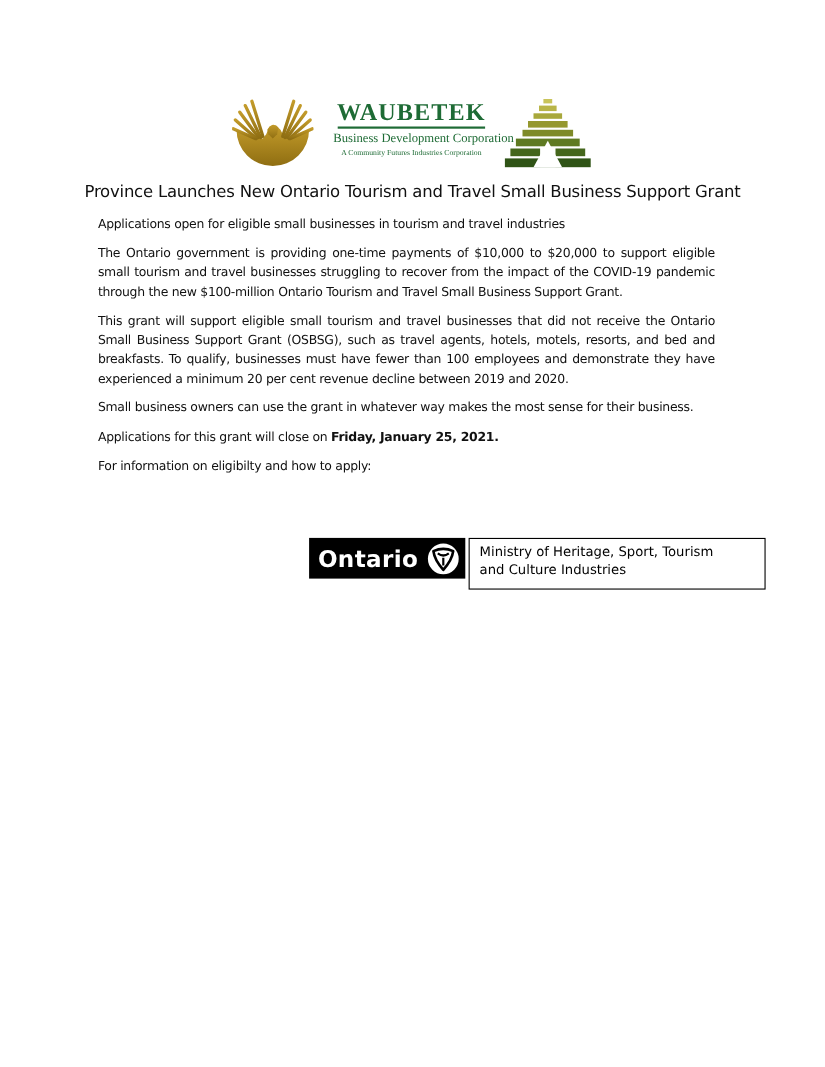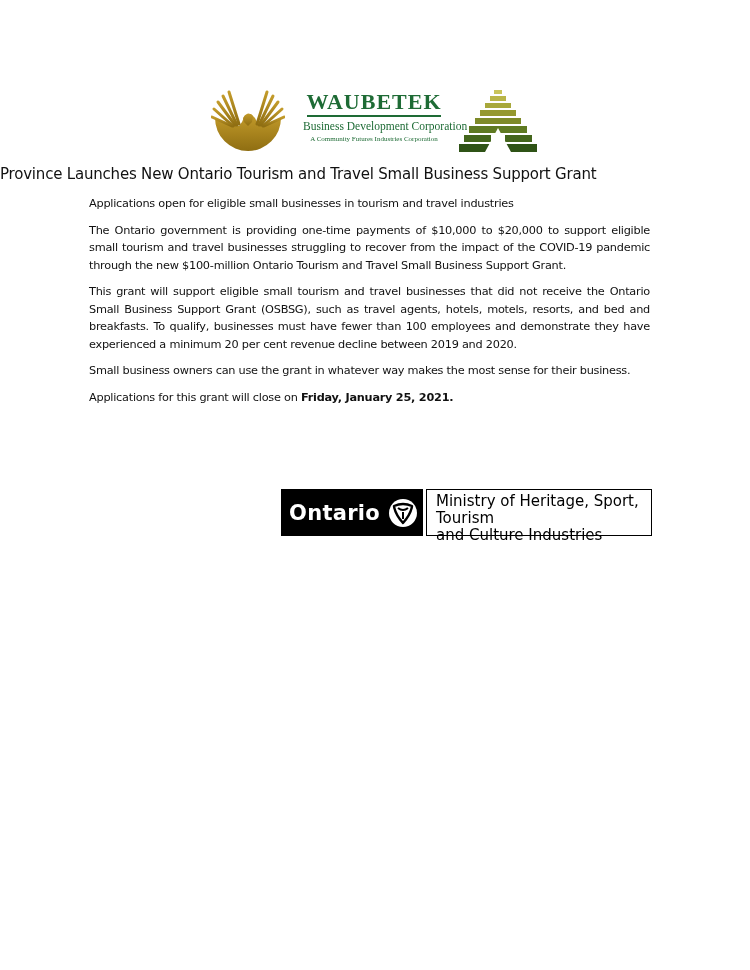--- a/index.html
+++ b/index.html
@@ -7,36 +7,36 @@
            font-family: "Liberation Sans", sans-serif; color: #000; }
     .logos { position: absolute; top: 86px; left: 0; width: 738px; height: 70px; }
     .eagle { position: absolute; left: 211px; top: 2px; width: 74px; height: 64px; }
     .waubetek { position: absolute; left: 303px; top: 4px; width: 142px; height: 60px; text-align: center; }
     .wb-name { font-family: "Liberation Serif", serif; font-weight: bold; font-size: 22px; color: #1e6b35; letter-spacing: 1px; line-height: 24px; }
     .wb-rule { height: 2px; background: #1e6b35; margin: 1px 4px 2px 4px; }
     .wb-sub { font-family: "Liberation Serif", serif; font-size: 11.5px; color: #1e6b35; line-height: 14px; white-space: nowrap; }
     .wb-tag { font-family: "Liberation Serif", serif; font-size: 7px; color: #1e6b35; line-height: 12px; white-space: nowrap; }
     .pyramid { position: absolute; left: 457px; top: 2px; width: 82px; height: 66px; }
 
-    .title { position: absolute; top: 165px; left: 0; width: 750px; text-align: left;
+    .title { position: absolute; top: 165px; left: 0; width: 750px; text-align: center;
              font-family: "DejaVu Sans", sans-serif; font-size: 15px; color: #111; letter-spacing: -0.2px; }
     .content { position: absolute; top: 195px; left: 89px; width: 573px;
                font-family: "DejaVu Sans", sans-serif; font-size: 11.3px; line-height: 17.5px; color: #111; }
     .content p { margin: 0 12px 9px 0; text-align: justify; letter-spacing: -0.25px; }
     .content p.nojust { text-align: left; }
     .content b { font-weight: bold; }
     a.link { color: #1a4fa0; text-decoration: underline; }
 
     .footer { position: absolute; top: 489px; left: 281px; width: 374px; height: 48px; }
-    .ontario-box { position: absolute; left: 0; top: 0; width: 142px; height: 47px; background: #000; color: #fff;
+    .ontario-box { position: absolute; left: 0; top: 0; width: 142px; height: 37px; background: #000; color: #fff;
                    display: flex; align-items: center; }
     .ontario-word { font-family: "DejaVu Sans", sans-serif; font-size: 21px; font-weight: bold; margin-left: 8px; letter-spacing: 0.3px; }
     .trillium { width: 30px; height: 30px; margin-left: 8px; }
-    .ministry-box { position: absolute; left: 145px; top: 0; width: 226px; height: 44px; border: 1.5px solid #000;
-                    font-family: "DejaVu Sans", sans-serif; font-size: 15px; line-height: 17px; padding: 3px 0 0 9px; box-sizing: border-box; height: 47px; }
+    .ministry-box { position: absolute; left: 145px; top: 0; width: 270px; height: 44px; border: 1.5px solid #000;
+                    font-family: "DejaVu Sans", sans-serif; font-size: 12px; line-height: 17px; padding: 3px 0 0 9px; box-sizing: border-box; height: 47px; }
   </style>
 </head>
 <body>
 
 <div class="logos">
   <svg class="eagle" viewBox="0 0 74 64">
     <defs>
       <linearGradient id="gold" x1="0" y1="0" x2="0" y2="1">
         <stop offset="0" stop-color="#c39b2a"></stop>
         <stop offset="1" stop-color="#8f6e12"></stop>
@@ -80,20 +80,21 @@
 </div>
 
 <div class="title">Province Launches New Ontario Tourism and Travel Small Business Support Grant</div>
 
 <div class="content">
   <p class="nojust">Applications open for eligible small businesses in tourism and travel industries</p>
   <p>The Ontario government is providing one-time payments of $10,000 to $20,000 to support eligible small tourism and travel businesses struggling to recover from the impact of the COVID-19 pandemic through the new $100-million Ontario Tourism and Travel Small Business Support Grant.</p>
   <p>This grant will support eligible small tourism and travel businesses that did not receive the Ontario Small Business Support Grant (OSBSG), such as travel agents, hotels, motels, resorts, and bed and breakfasts. To qualify, businesses must have fewer than 100 employees and demonstrate they have experienced a minimum 20 per cent revenue decline between 2019 and 2020.</p>
   <p class="nojust">Small business owners can use the grant in whatever way makes the most sense for their business.</p>
   <p class="nojust"><span>Applications for this grant will close on </span><b>Friday, January 25, 2021.</b></p>
+  <p class="nojust">For information on eligibilty and how to apply:</p>
 </div>
 
 <div class="footer">
   <div class="ontario-box">
     <span class="ontario-word">Ontario</span>
     <svg class="trillium" viewBox="0 0 30 30">
       <circle cx="15" cy="15" r="14" fill="#ffffff"></circle>
       <path d="M6 8 Q15 4 24 8 Q23 16 15 25 Q7 16 6 8 Z" fill="none" stroke="#000" stroke-width="2.4" stroke-linejoin="round"></path>
       <path d="M10 10 Q15 14 20 10 M15 14 L15 21" fill="none" stroke="#000" stroke-width="2"></path>
     </svg>

